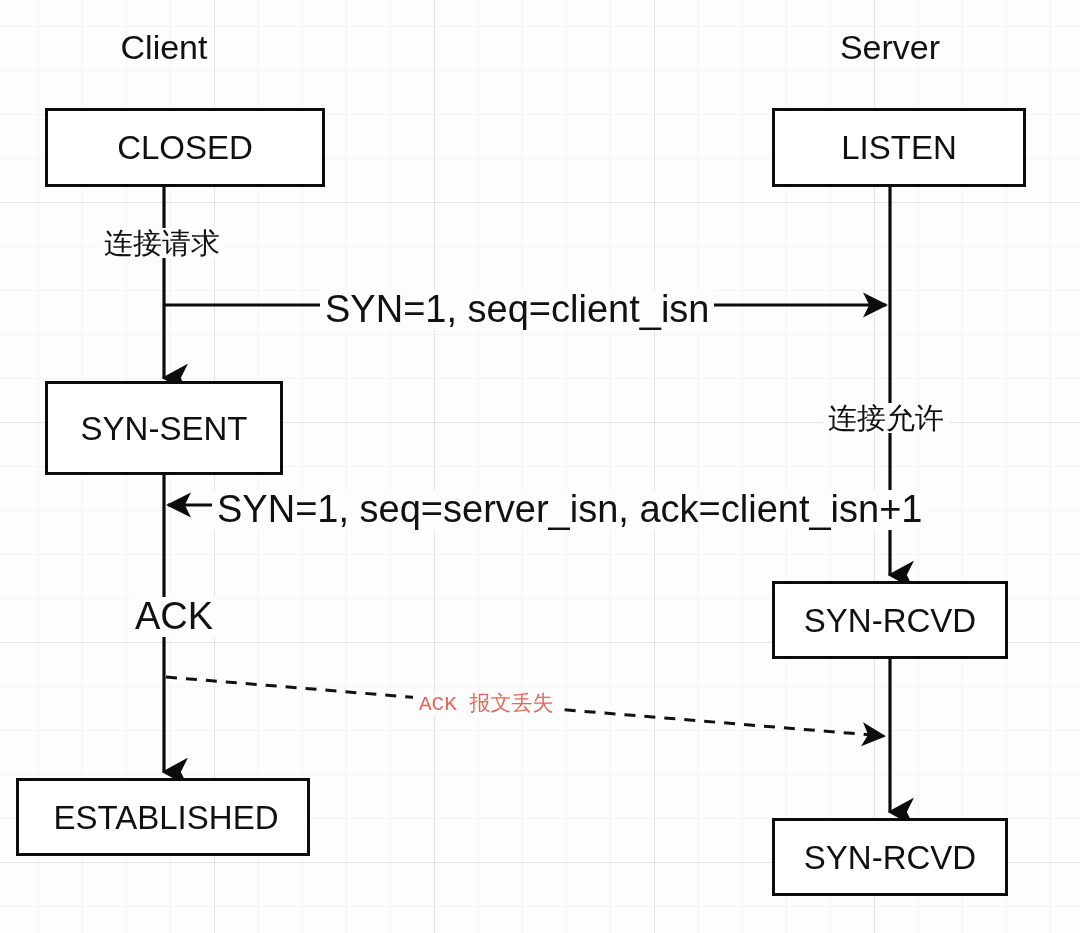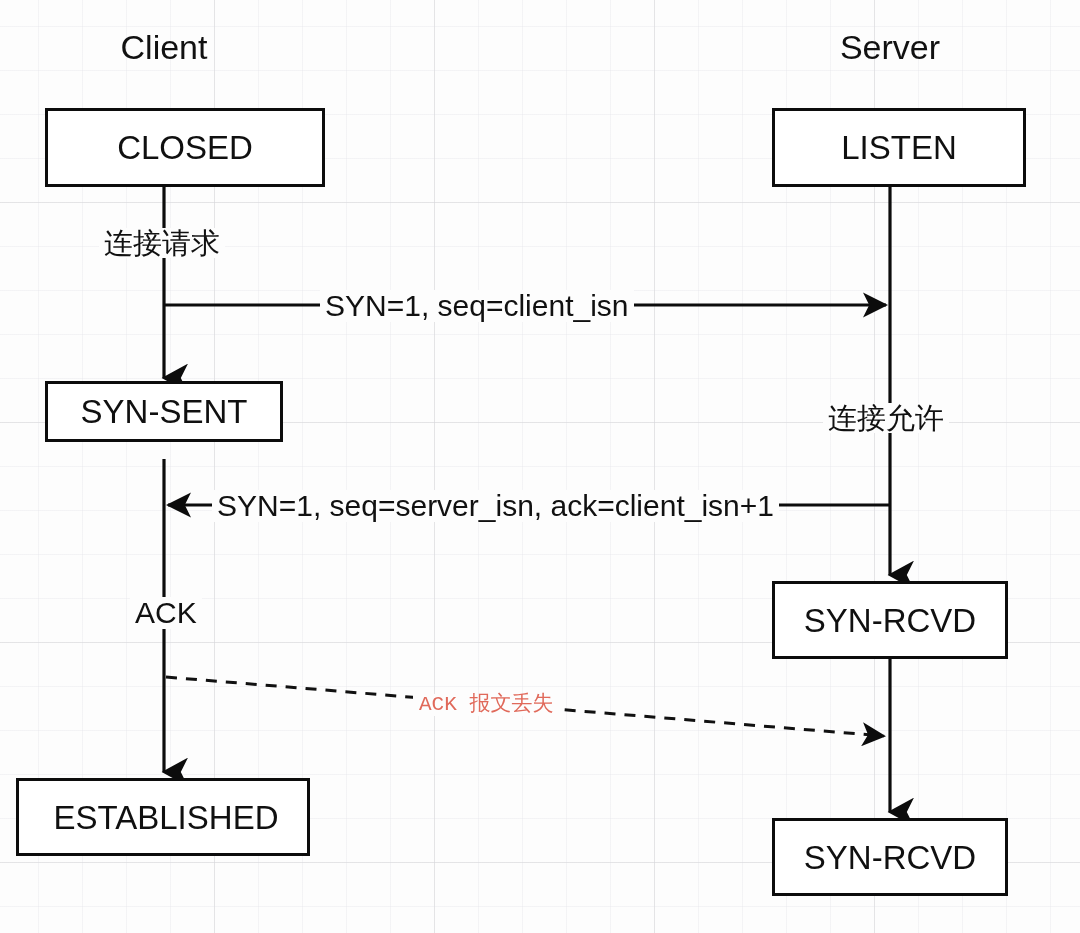--- a/index.html
+++ b/index.html
@@ -54,21 +54,21 @@
     justify-content: center;
   }
   .state-box span {
     font-size: 33px;
     color: #101010;
     white-space: nowrap;
     line-height: 1;
   }
   .edge-label {
     position: absolute;
-    font-size: 30px;
+    font-size: 38px;
     color: #111111;
     white-space: nowrap;
     background: #fdfdfd;
     padding: 0 5px;
     line-height: 1.05;
   }
   .edge-label.cjk {
     font-family: "DejaVu Sans", "Liberation Sans", sans-serif;
     font-size: 29px;
   }
@@ -118,21 +118,21 @@
     <line x1="166" y1="677" x2="884" y2="736" stroke="#111111" stroke-width="3" stroke-dasharray="11 9" marker-end="url(#arrow-right-dot)"></line>
   </svg>
 
   <div class="lane-title" style="left:84px; top:28px; width:160px;">Client</div>
   <div class="lane-title" style="left:810px; top:28px; width:160px;text-align:center;">Server</div>
 
   <div class="state-box" style="left:45px; top:108px; width:280px; height:79px;">
     <span>CLOSED</span>
   </div>
 
-  <div class="state-box" style="left:45px; top:381px; width:238px; height:61px;">
+  <div class="state-box" style="left:45px; top:381px; width:238px; height:94px;">
     <span>SYN-SENT</span>
   </div>
 
   <div class="state-box" style="left:16px; top:778px; width:294px; height:78px;padding-left:6px;">
     <span>ESTABLISHED</span>
   </div>
 
   <div class="state-box" style="left:772px; top:108px; width:254px; height:79px;">
     <span>LISTEN</span>
   </div>

